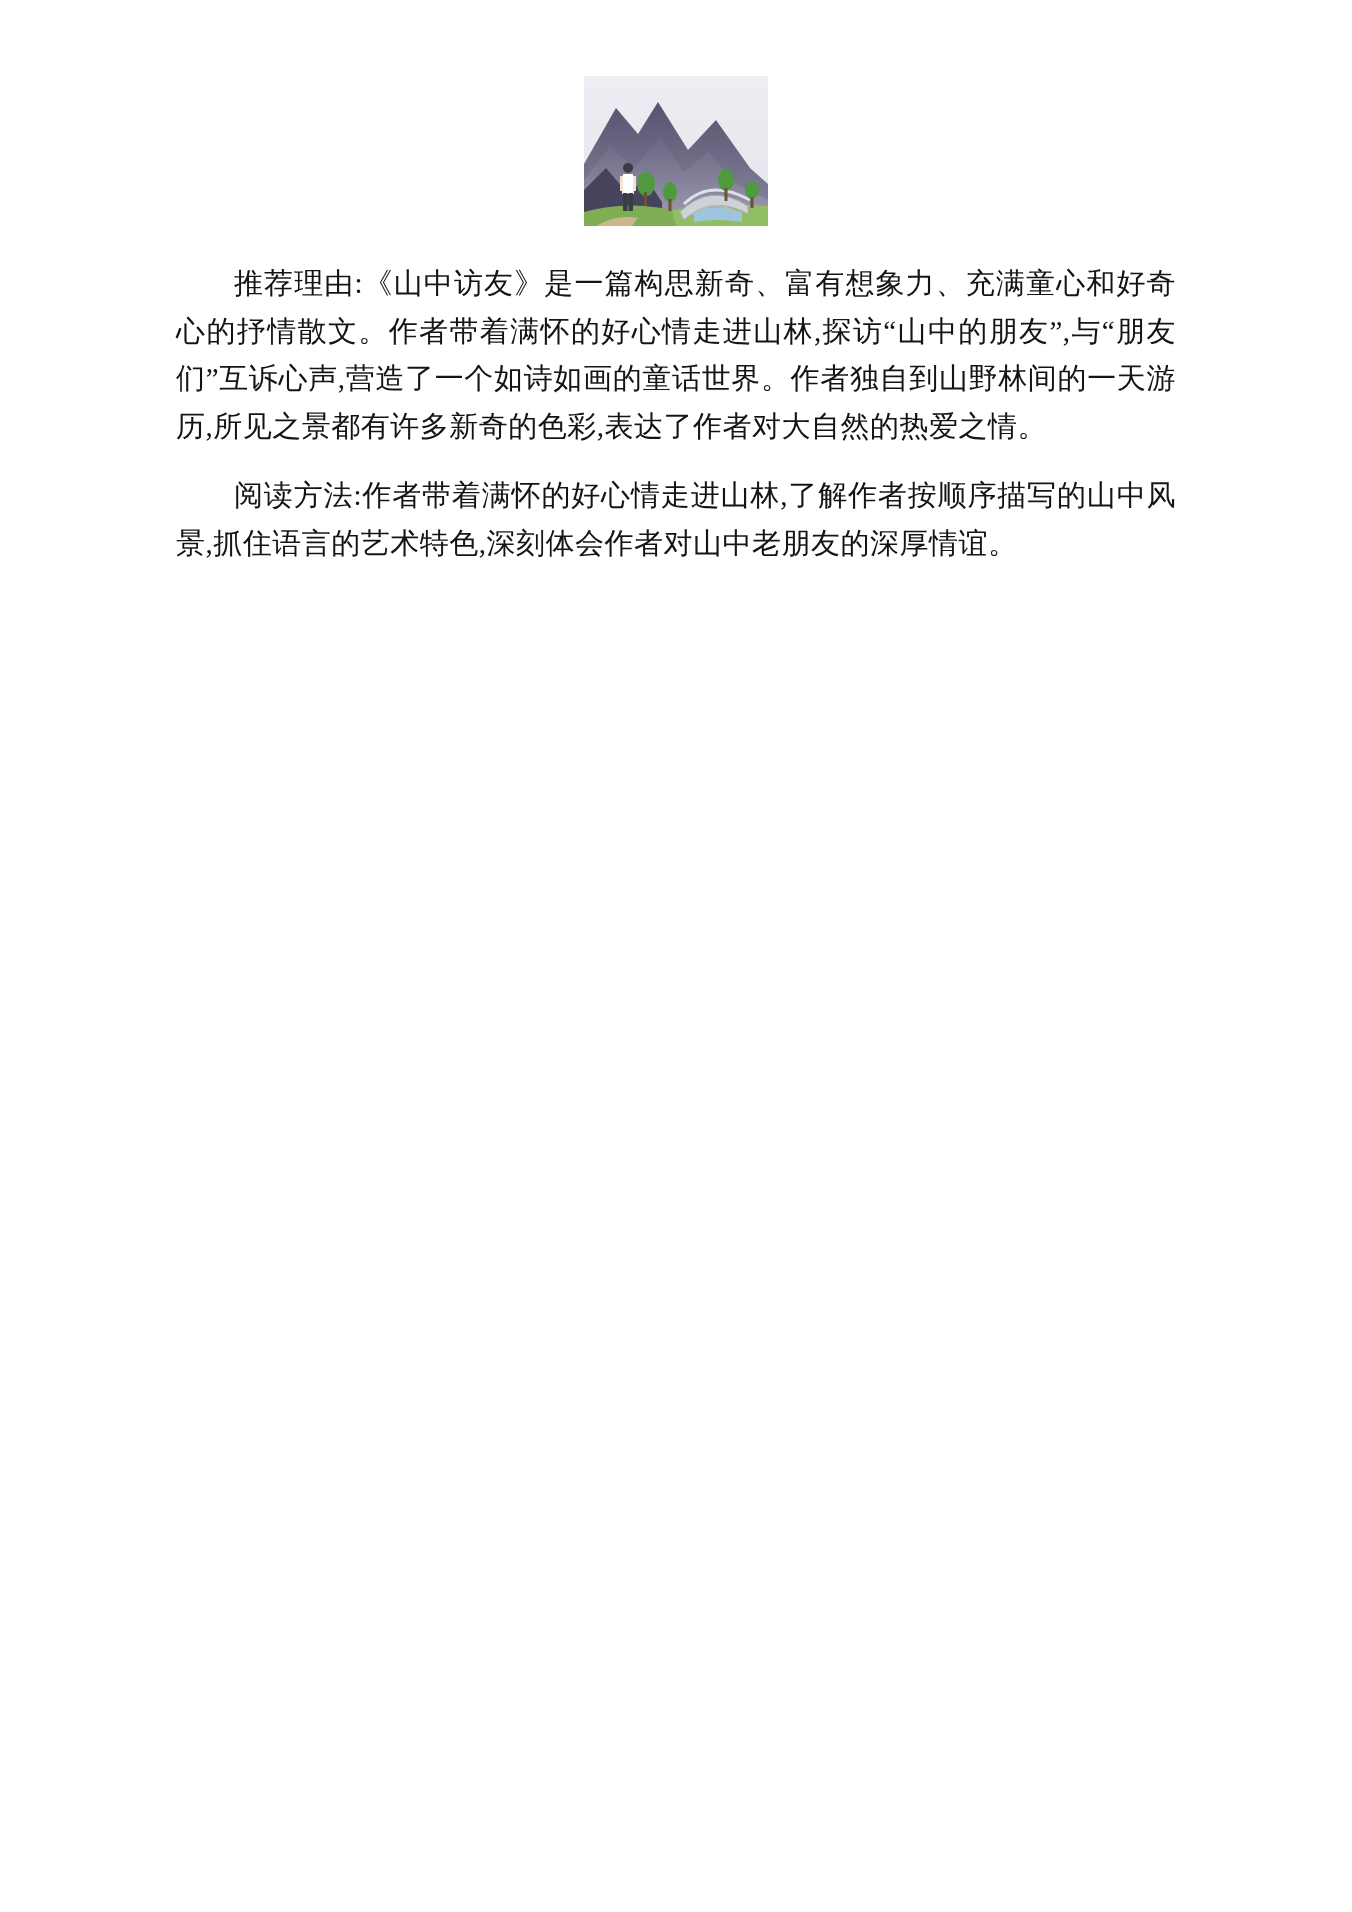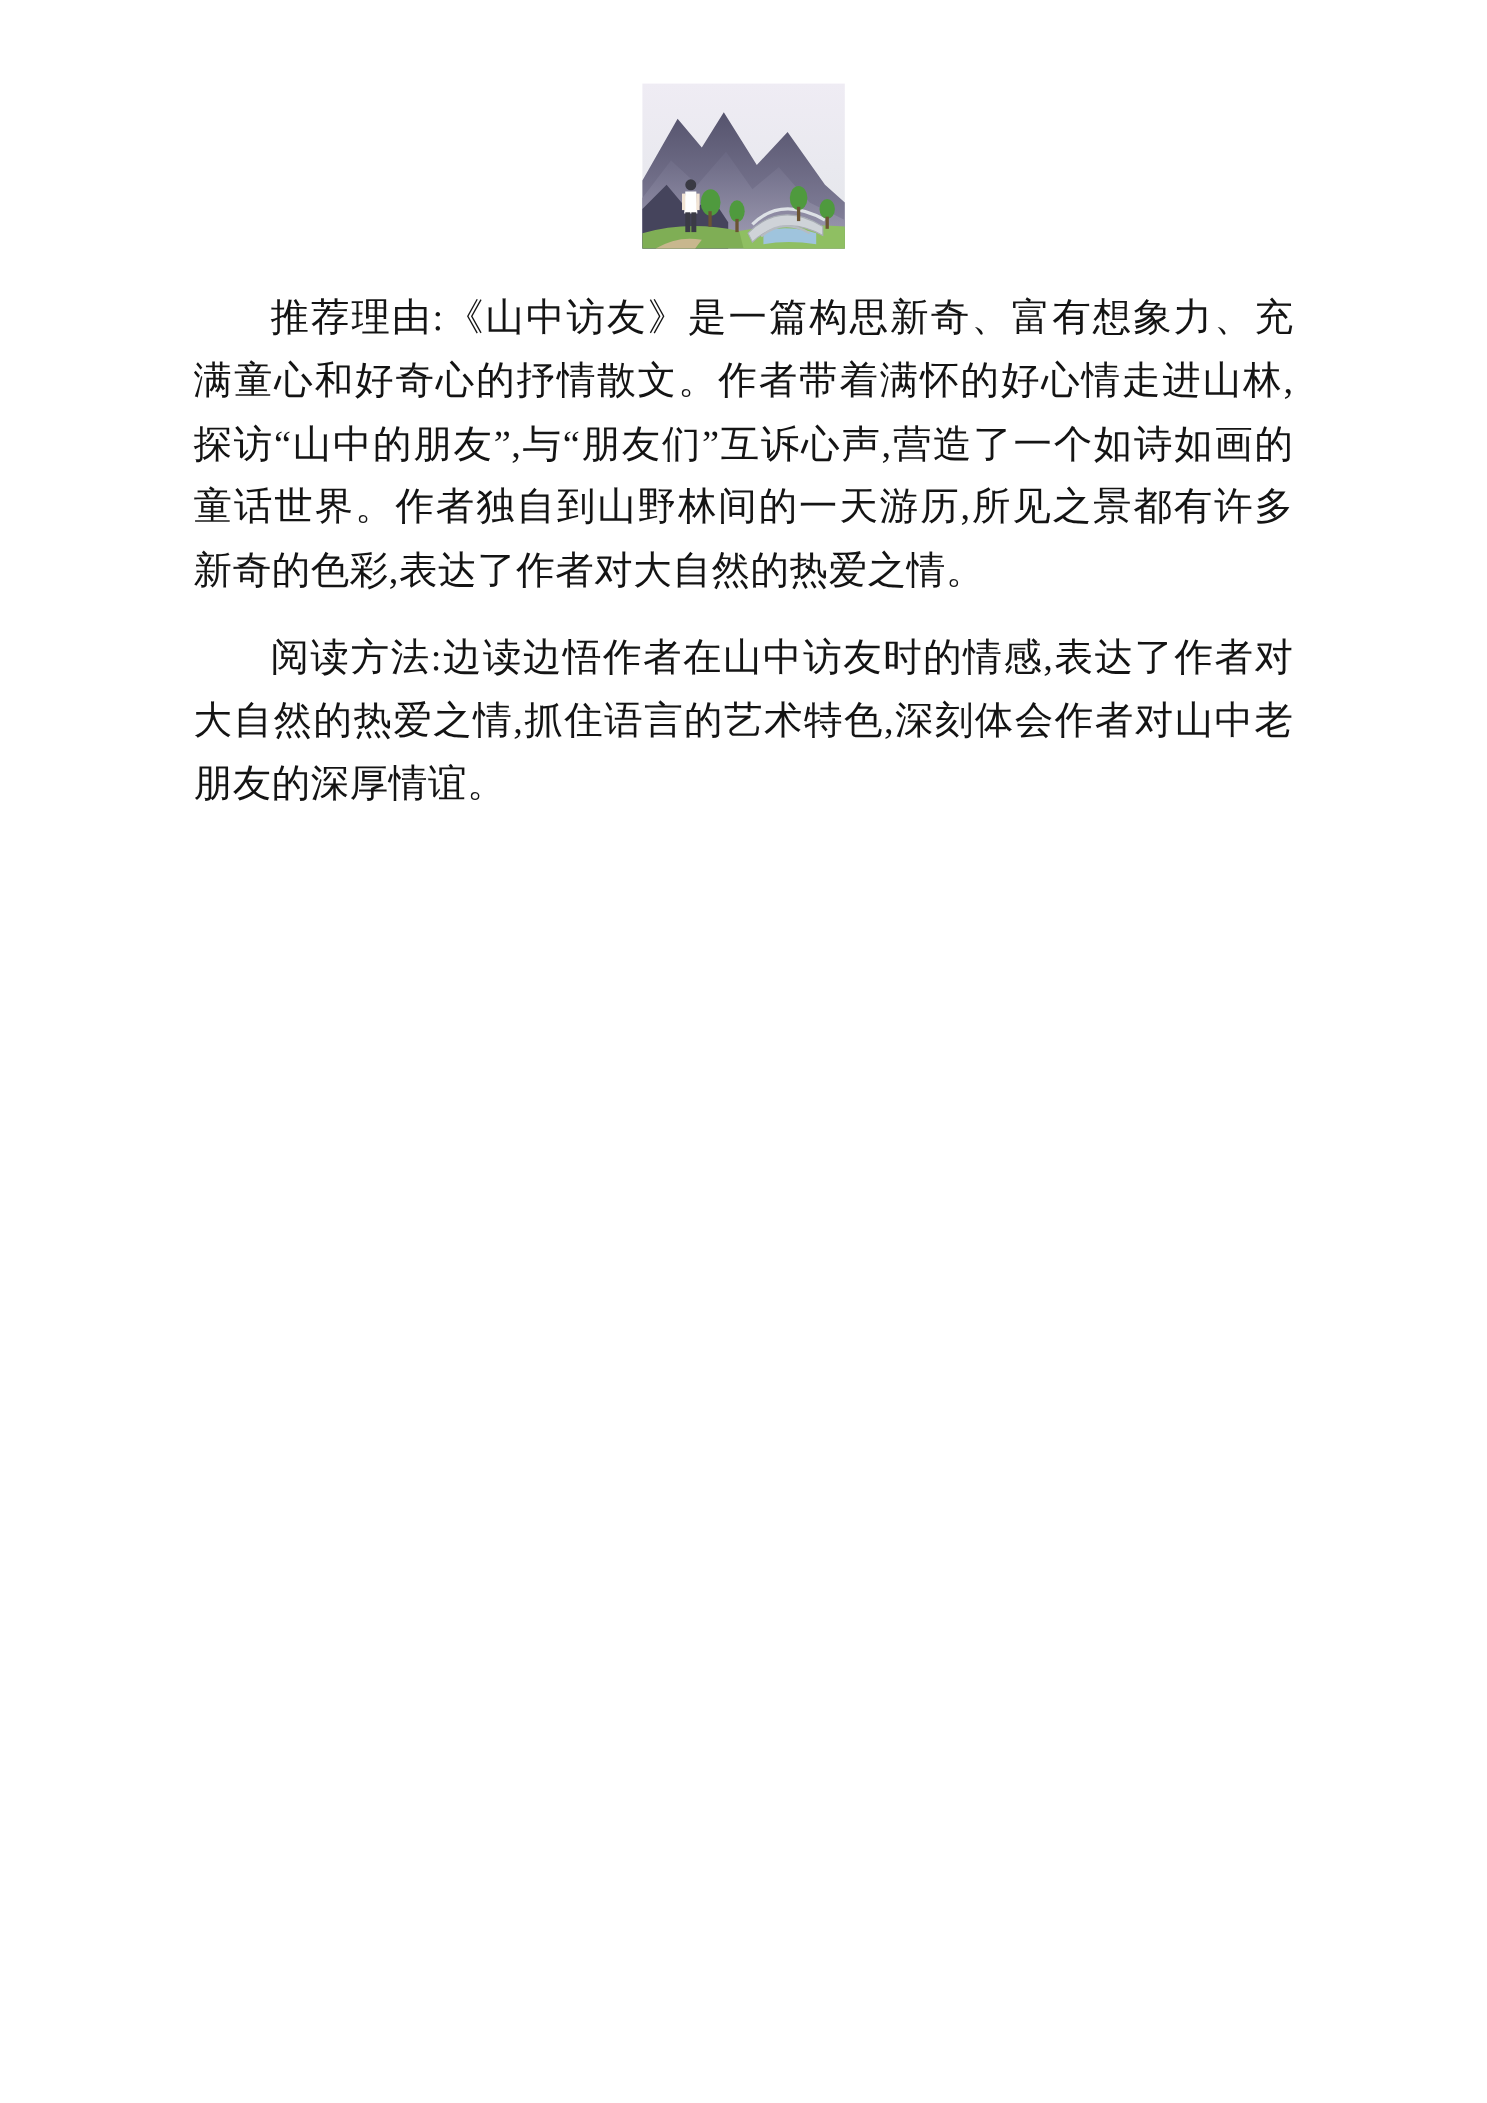--- a/index.html
+++ b/index.html
@@ -33,21 +33,21 @@
     height: 160px;
     display: block;
   }
   .content {
     margin: 0 auto;
     width: 1000px;
     padding-top: 28px;
   }
   p.para {
     margin: 0 0 4px 0;
-    font-size: 35px;
+    font-size: 29px;
     line-height: 1.64;
     text-indent: 2em;
     letter-spacing: 0.5px;
     text-align: justify;
     color: #141414;
     font-family: "Liberation Serif", "DejaVu Serif", serif;
   }
   p.para.second {
     margin-top: 22px;
   }
@@ -109,16 +109,16 @@
         <rect x="47" y="121" width="4.5" height="18" fill="#3b3b46"></rect>
         <rect x="52.5" y="121" width="4.5" height="18" fill="#3b3b46"></rect>
         <rect x="44" y="104" width="3" height="15" fill="#f2e4d4"></rect>
         <rect x="57" y="104" width="3" height="15" fill="#f2e4d4"></rect>
       </g>
     </svg>
   </div>
 
   <div class="content">
     <p class="para">推荐理由:《山中访友》是一篇构思新奇、富有想象力、充满童心和好奇心的抒情散文。作者带着满怀的好心情走进山林,探访“山中的朋友”,与“朋友们”互诉心声,营造了一个如诗如画的童话世界。作者独自到山野林间的一天游历,所见之景都有许多新奇的色彩,表达了作者对大自然的热爱之情。</p>
-    <p class="para second">阅读方法:边读边悟作者在山中访友时的情感,表达了作者对大自然的热爱之情,抓住语言的艺术特色,深刻体会作者对山中老朋友的深厚情谊。</p>
+    <p class="para second">阅读方法:作者带着满怀的好心情走进山林,了解作者按顺序描写的山中风景,抓住语言的艺术特色,深刻体会作者对山中老朋友的深厚情谊。</p>
   </div>
 
 </div>
 
 </body></html>

